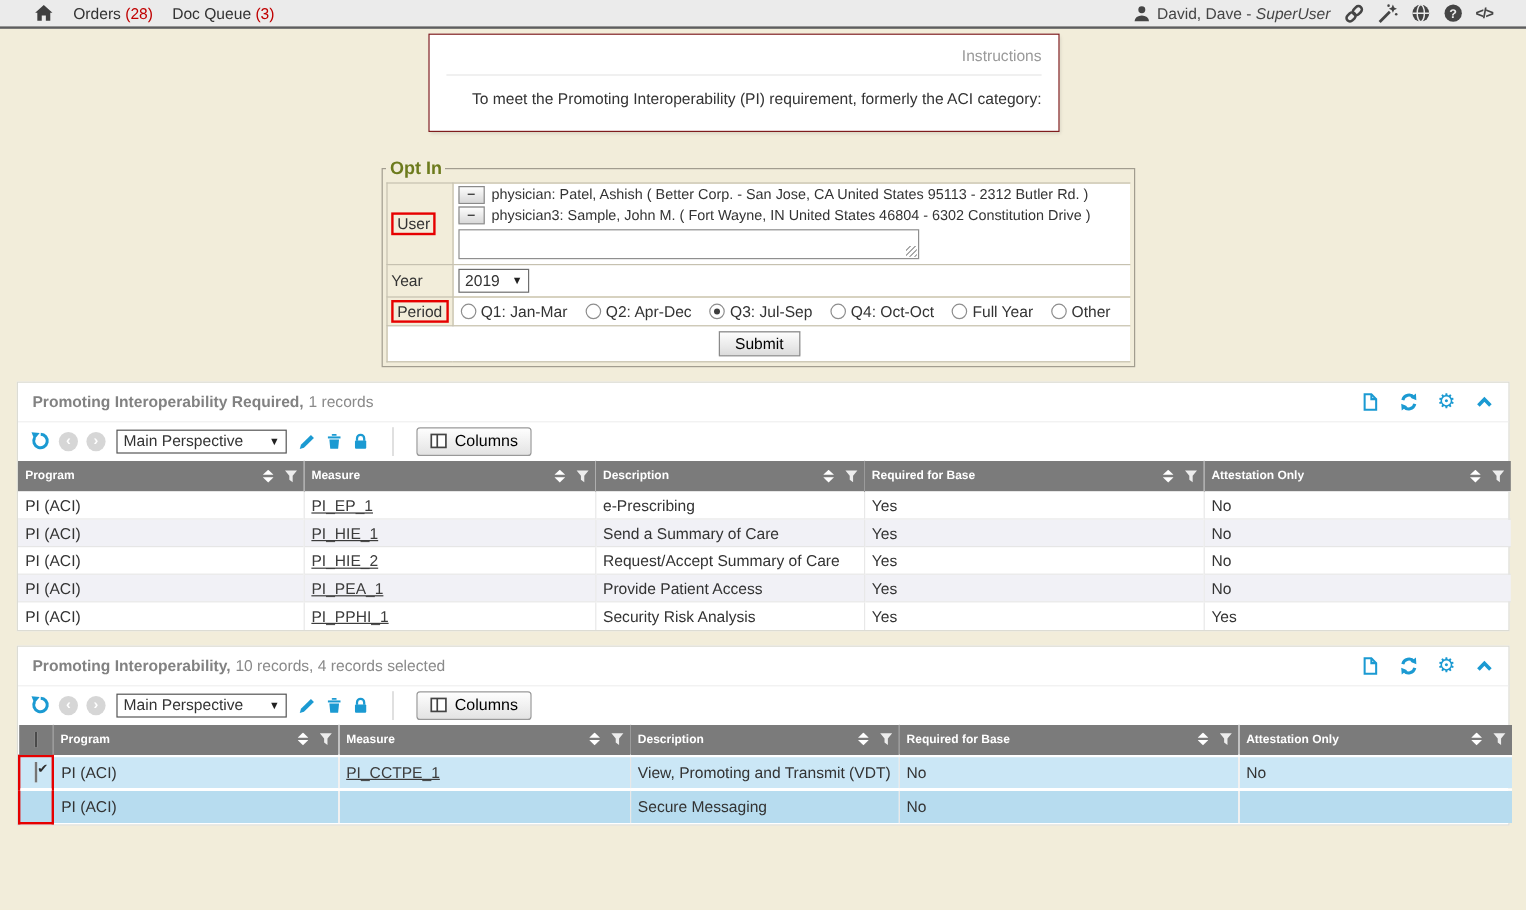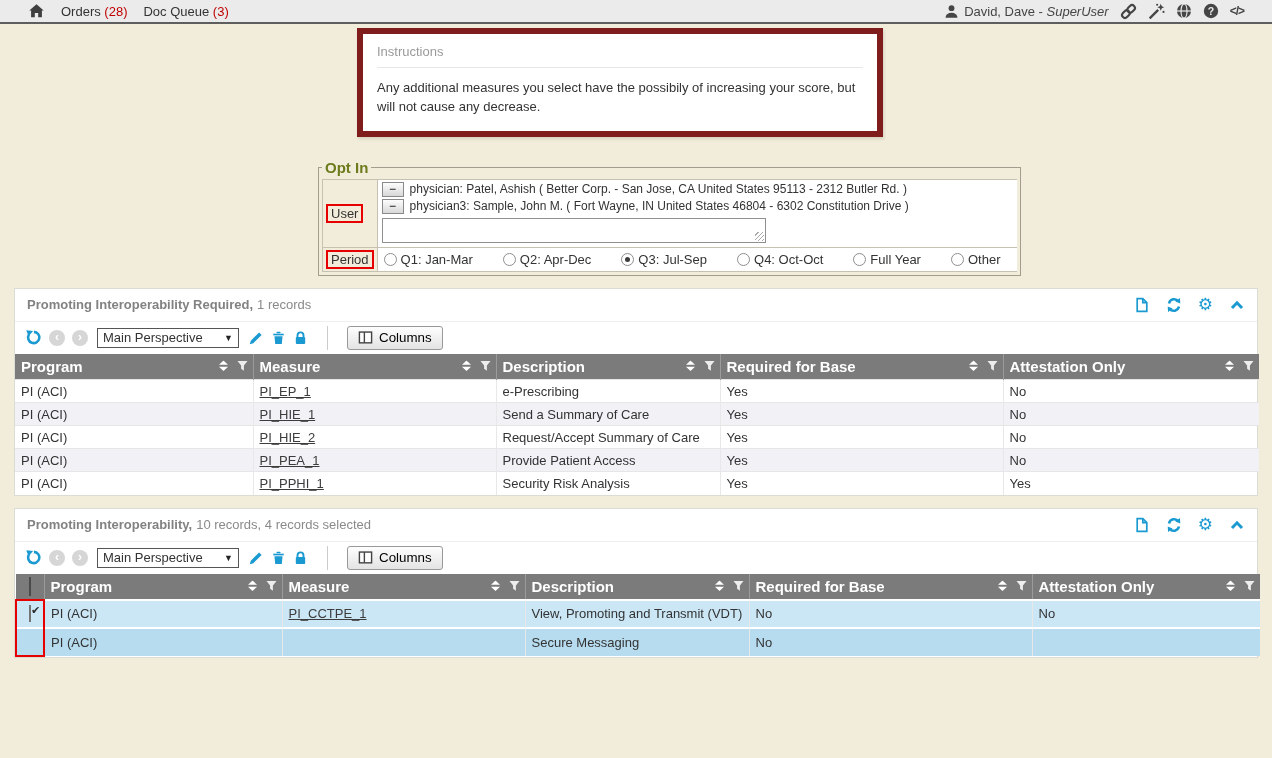--- a/index.html
+++ b/index.html
@@ -15,22 +15,22 @@
   .tb-navitem { cursor: pointer; color: #333; white-space: pre; }
   .count { color: #c00000; }
   .tb-right { margin-left: auto; display: flex; align-items: center; gap: 11px; color: #454545; }
   .tb-user { display: flex; align-items: flex-end; gap: 5px; cursor: pointer; }
   .role { font-style: italic; }
   .ticon { display: flex; color: #454545; cursor: pointer; }
   .code-glyph { font-weight: bold; font-size: 12px; letter-spacing: -1px; }
 
   
   .instructions-card { width: 526px; margin: 4px 0 0 357px; background: #fff;
-    border: 6px solid #7f1d1d; box-shadow: 1px 2px 3px rgba(0,0,0,.12);
-    padding: 10px 14px 14px; }
+    border: 1px solid #7f1d1d; box-shadow: 1px 2px 3px rgba(0,0,0,.12);
+    padding: 10px 14px 14px; text-align: right; }
   .instr-title { color: #9a9a9a; padding-bottom: 8px; }
   .instr-hr { border: none; border-top: 1px solid #e6e6e6; margin: 0 0 11px; }
   .instr-intro { margin-bottom: 2px; line-height: 1.45; }
   .instr-list { margin: 0 0 11px 46px; }
   .instr-list li { line-height: 1.45; }
   .instr-note { line-height: 1.45; }
 
   
   .optin { margin: 22px 0 0 318px; width: 612px; border: 1px solid #a29d8f;
     padding: 3px; background: #f2edda; }
@@ -45,21 +45,21 @@
   .minus-btn { width: 22px; height: 15px; flex: none; border: 1px solid #8a8a8a;
     background: linear-gradient(#fdfdfd,#d8d8d8); font-size: 12px; line-height: 11px;
     text-align: center; cursor: pointer; }
   .user-textarea { margin: 3px 0 3px 2px; width: 384px; height: 25px;
     border: 1px solid #8f8f8f; background: #fff; position: relative; resize: none; }
   .grip { position: absolute; right: 1px; bottom: 1px; width: 9px; height: 9px;
     background: repeating-linear-gradient(135deg, transparent 0 2px, #aaa 2px 3px); }
   .sel-box { display: inline-flex; align-items: center; gap: 10px; border: 1px solid #6e6e6e;
     background: #fff; height: 20px; padding: 0 5px; cursor: pointer; margin: 2px; }
   .sel-arrow { font-size: 9px; color: #222; }
-  .radio-row { display: flex; align-items: center; padding: 3px 4px; gap: 19px; }
+  .radio-row { display: flex; align-items: center; padding: 3px 4px; gap: 4px; }
   .radio-opt { display: flex; align-items: center; gap: 4px; margin-right: 11px; cursor: pointer; }
   .radio { width: 13px; height: 13px; flex: none; border: 1px solid #8e8e8e; border-radius: 50%;
     background: #fff; position: relative; }
   .radio.sel::after { content: ""; position: absolute; inset: 3px; background: #3d3d3d;
     border-radius: 50%; }
   .submit-cell { text-align: center; padding: 4px; background: #fff; }
   .btn { border: 1px solid #8a8a8a; background: linear-gradient(#fdfdfd,#dcdcdc);
     padding: 2px 13px; font-size: 13px; font-family: inherit; cursor: pointer; }
 
   
@@ -75,21 +75,21 @@
   .grid-toolbar { height: 32px; display: flex; align-items: center; gap: 7px; padding: 0 10px; }
   .navcirc { width: 16px; height: 16px; border-radius: 50%; background: #d6d6d6; color: #fff;
     font-size: 12px; font-weight: bold; line-height: 14px; text-align: center; cursor: default; }
   .tool-sep { width: 1px; height: 24px; background: #ccc; margin: 0 12px; }
   .persp { width: 142px; justify-content: space-between; border-color: #555; }
   .cols-btn { display: inline-flex; align-items: center; gap: 6px; height: 24px;
     border: 1px solid #999; border-radius: 3px; background: linear-gradient(#fefefe,#e3e3e3);
     padding: 0 10px; cursor: pointer; }
 
   table.grid { width: 100%; border-collapse: collapse; table-layout: fixed; }
-  th { background: #7b7b7b; color: #fff; font-weight: bold; font-size: 15px; text-align: left;
+  th { background: #7b7b7b; color: #fff; font-weight: bold; font-size: 10px; text-align: left;
     padding: 0 6px; height: 26px; border-right: 1px solid #9b9b9b; position: relative;
     cursor: pointer; white-space: nowrap; }
   th:last-child { border-right: none; }
   .th-icons { position: absolute; right: 5px; top: 50%; transform: translateY(-50%);
     display: flex; gap: 9px; align-items: center; }
   td { padding: 0 6px; border-top: 1px solid #e6e6e6; border-right: 1px solid #e8e8e8;
     white-space: nowrap; overflow: hidden; }
   td:last-child { border-right: none; }
   .g1 td { height: 23px; }
   .g1 tr:nth-child(even) td { background: #f1f1f6; }
@@ -163,21 +163,21 @@
           <text x="8" y="11.6" text-anchor="middle" font-size="10.5" font-weight="bold" fill="#ebebeb" font-family="Liberation Sans, sans-serif">?</text>
         </svg>
     </span>
     <span class="ticon code-glyph">&lt;/&gt;</span>
   </div>
 </div>
 
 <div class="instructions-card">
   <div class="instr-title">Instructions</div>
   <hr class="instr-hr">
-  <div class="instr-note">Any additional measures you select have the possibily of increasing your score, but will not cause any decrease.</div>
+  <div class="instr-intro">To meet the Promoting Interoperability (PI) requirement, formerly the ACI category:</div>
 </div>
 
 <fieldset class="optin">
   <legend>Opt In</legend>
   <table class="optin-grid">
     <tbody>
         <tr>
       <td class="lbl-cell">
         <span class="red-box"><span>User</span></span>
       </td>
@@ -189,20 +189,29 @@
         <div class="user-line">
           <button class="minus-btn">−</button>
           <span>physician3: Sample, John M. ( Fort Wayne, IN United States 46804 - 6302 Constitution Drive )</span>
         </div>
         <div class="user-textarea">
           <span class="grip"></span>
         </div>
       </td>
     </tr>
     <tr>
+      <td class="lbl-cell"><span>Year</span></td>
+      <td class="val-cell">
+        <span class="sel-box">
+          <span>2019</span>
+          <span class="sel-arrow">▼</span>
+        </span>
+      </td>
+    </tr>
+    <tr>
       <td class="lbl-cell">
         <span class="red-box"><span>Period</span></span>
       </td>
       <td class="val-cell">
         <div class="radio-row">
           <span class="radio-opt">
                 <span class="radio"></span>
                 <span>Q1: Jan-Mar</span>
               </span>
           <span class="radio-opt">
@@ -219,20 +228,25 @@
               </span>
           <span class="radio-opt">
                 <span class="radio"></span>
                 <span>Full Year</span>
               </span>
           <span class="radio-opt">
                 <span class="radio"></span>
                 <span>Other</span>
               </span>
         </div>
+      </td>
+    </tr>
+    <tr>
+      <td class="submit-cell" colspan="2">
+        <button class="btn">Submit</button>
       </td>
     </tr>
   </tbody>
     </table>
 </fieldset>
 
 <div class="grid-section">
   <div class="grid-head">
     <span class="grid-title">Promoting Interoperability Required,</span>
     <span class="grid-records">1 records</span>

